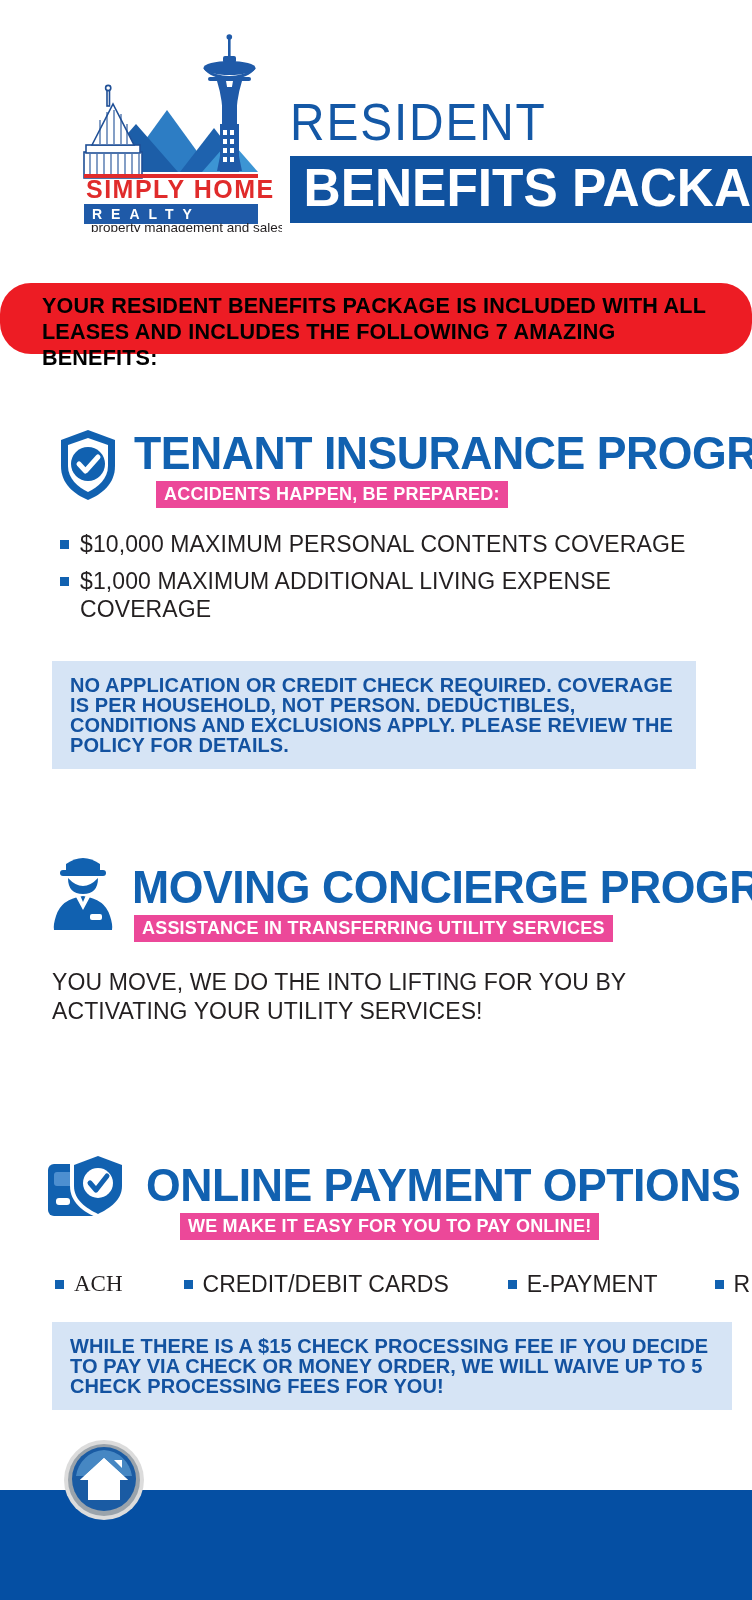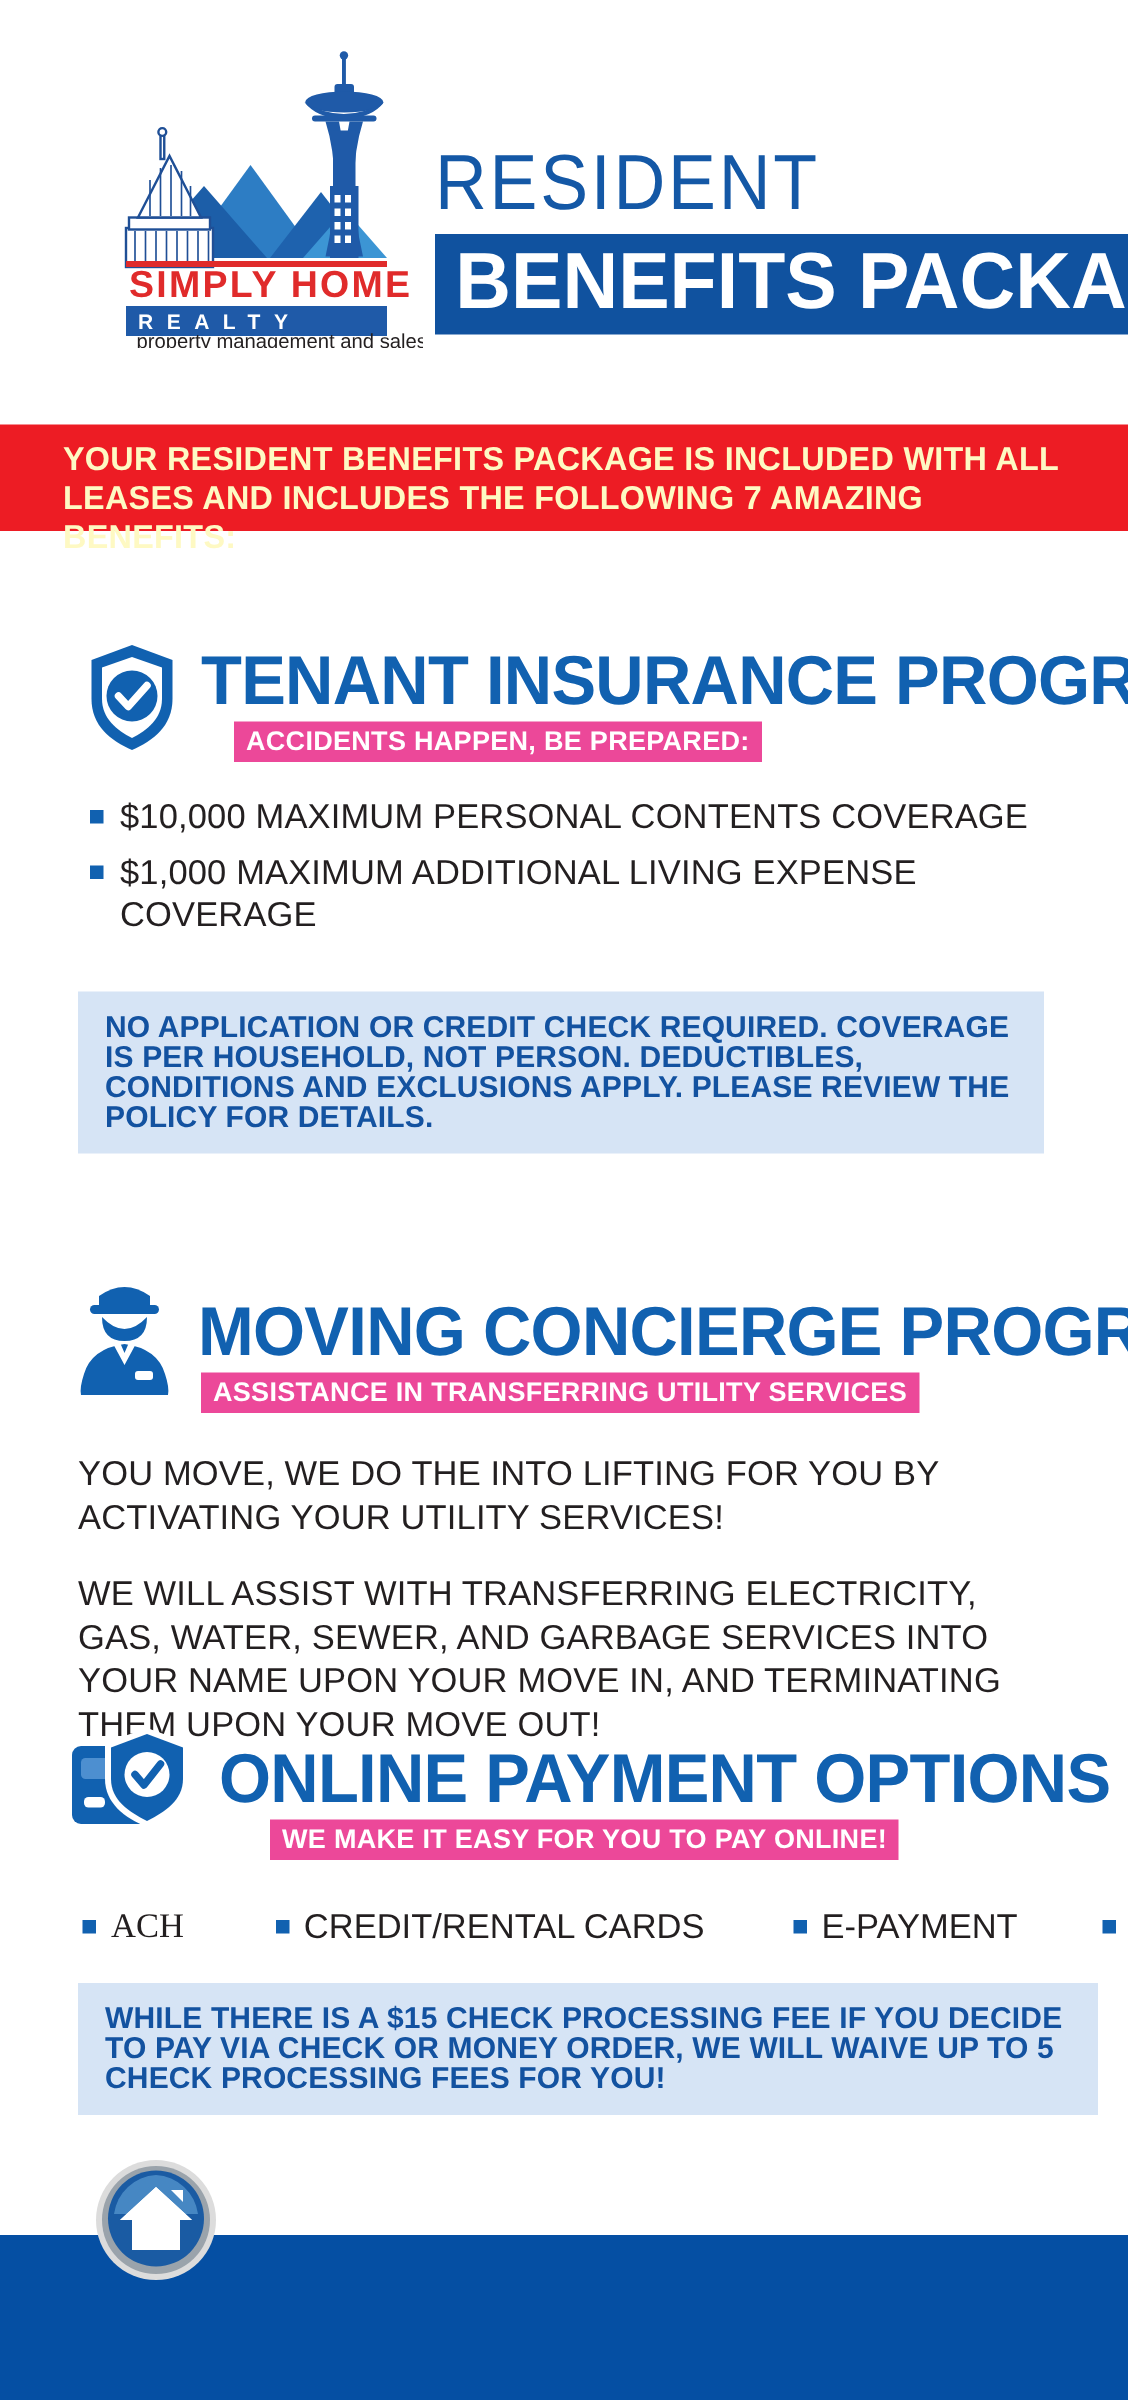--- a/index.html
+++ b/index.html
@@ -64,21 +64,22 @@
   }
 
   
   .red-banner {
     position: absolute;
     left: 0;
     top: 283px;
     width: 752px;
     height: 71px;
     background: #ed1c24;
-    color: #fef9c3;
+    color: #000000;
+    border-radius: 31px;
   }
   .red-banner-text {
     position: absolute;
     left: 42px;
     top: 10px;
     width: 680px;
     font-family: "Liberation Sans Narrow", "Liberation Sans", sans-serif;
     font-weight: bold;
     font-size: 22px;
     line-height: 26px;
@@ -336,21 +337,20 @@
     <div class="sec-title-wrap" style="margin-left:14px; margin-top:12px;">
       <div class="sec-title">MOVING CONCIERGE PROGRAM</div>
       <div style="margin-left:2px;">
         <span class="sec-sub">ASSISTANCE IN TRANSFERRING UTILITY SERVICES</span>
       </div>
     </div>
   </div>
 
   <div style="margin:26px 40px 0 52px; width:638px;">
     <p class="body-p">YOU MOVE, WE DO THE INTO LIFTING FOR YOU BY ACTIVATING YOUR UTILITY SERVICES!</p>
-    <p class="body-p">WE WILL ASSIST WITH TRANSFERRING ELECTRICITY, GAS, WATER, SEWER, AND GARBAGE SERVICES INTO YOUR NAME UPON YOUR MOVE IN, AND TERMINATING THEM UPON YOUR MOVE OUT!</p>
   </div>
 </div>
 
 <div class="section" style="top:1150px;">
   <div class="sec-head" style="margin-left:46px;gap:24px;">
     <svg class="sec-icon" width="82" height="76" viewBox="0 0 82 76">
 
       <rect x="2" y="14" width="56" height="52" rx="6" fill="#1161b0"></rect>
       <rect x="8" y="22" width="34" height="14" rx="3" fill="#4d8fd0"></rect>
       <rect x="10" y="48" width="14" height="7" rx="3" fill="#ffffff"></rect>
@@ -363,21 +363,21 @@
     <div class="sec-title-wrap" style="margin-left:-6px; margin-top:12px;">
       <div class="sec-title">ONLINE PAYMENT OPTIONS</div>
       <div style="margin-left:34px;">
         <span class="sec-sub">WE MAKE IT EASY FOR YOU TO PAY ONLINE!</span>
       </div>
     </div>
   </div>
 
   <ul class="pay-list" style="margin:30px 0 0 52px; width:648px;">
     <li style="margin-right:58px;font-family:Liberation Serif, serif;">ACH</li>
-    <li style="margin-right:56px;">CREDIT/RENTAL CARDS</li>
+    <li style="margin-right:56px;">CREDIT/DEBIT CARDS</li>
     <li style="margin-right:54px;">E-PAYMENT</li>
     <li>RENTMONEY</li>
   </ul>
 
   <div class="callout" style="margin:24px 40px 0 52px; width:644px;">WHILE THERE IS A $15 CHECK PROCESSING FEE IF YOU DECIDE TO PAY VIA CHECK OR MONEY ORDER, WE WILL WAIVE UP TO 5 CHECK PROCESSING FEES FOR YOU!</div>
 </div>
 
 <div class="footer-band"></div>
 <svg class="footer-logo" viewBox="0 0 84 84">
   <circle cx="42" cy="42" r="40" fill="#dcdcdc"></circle>

